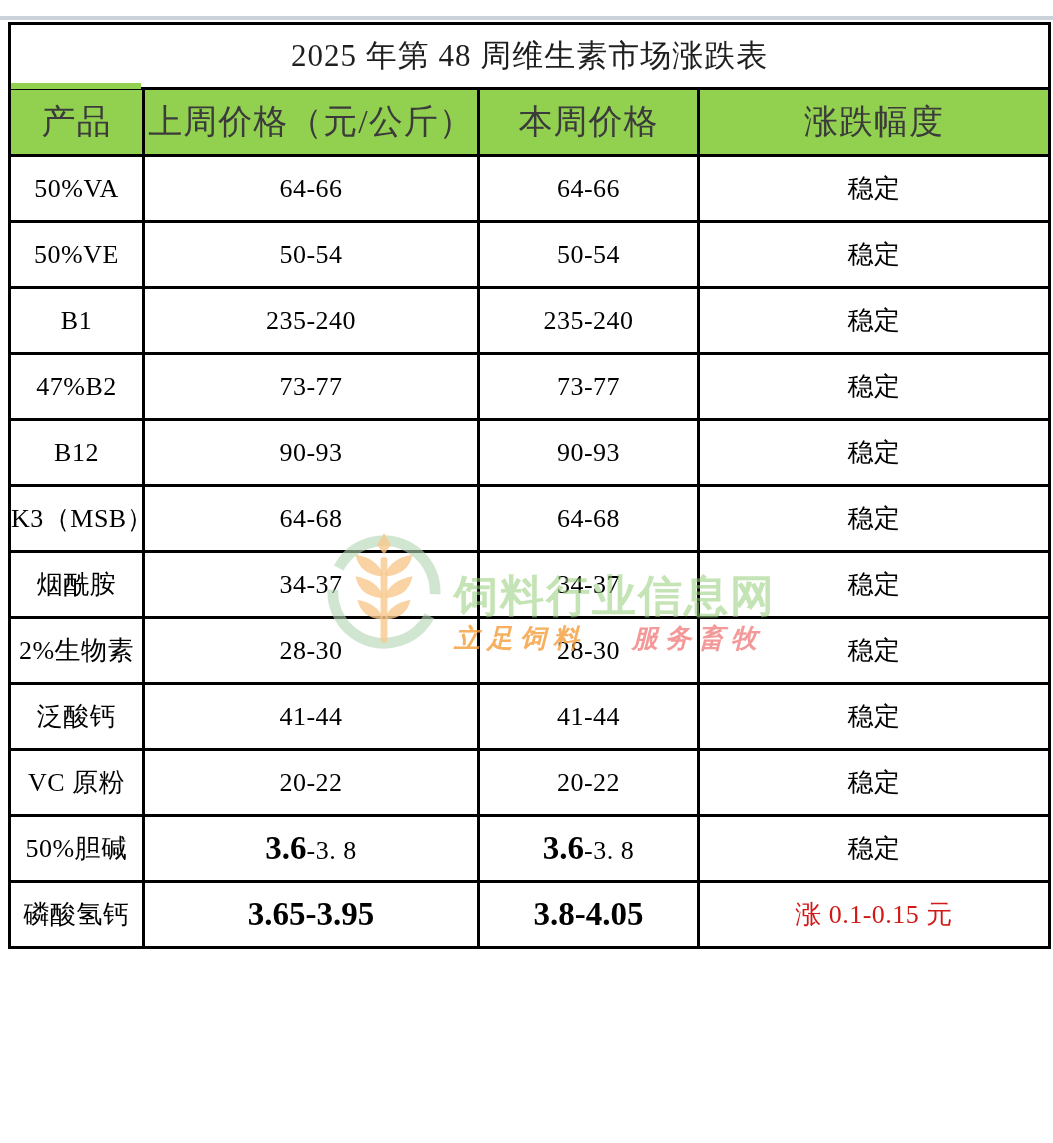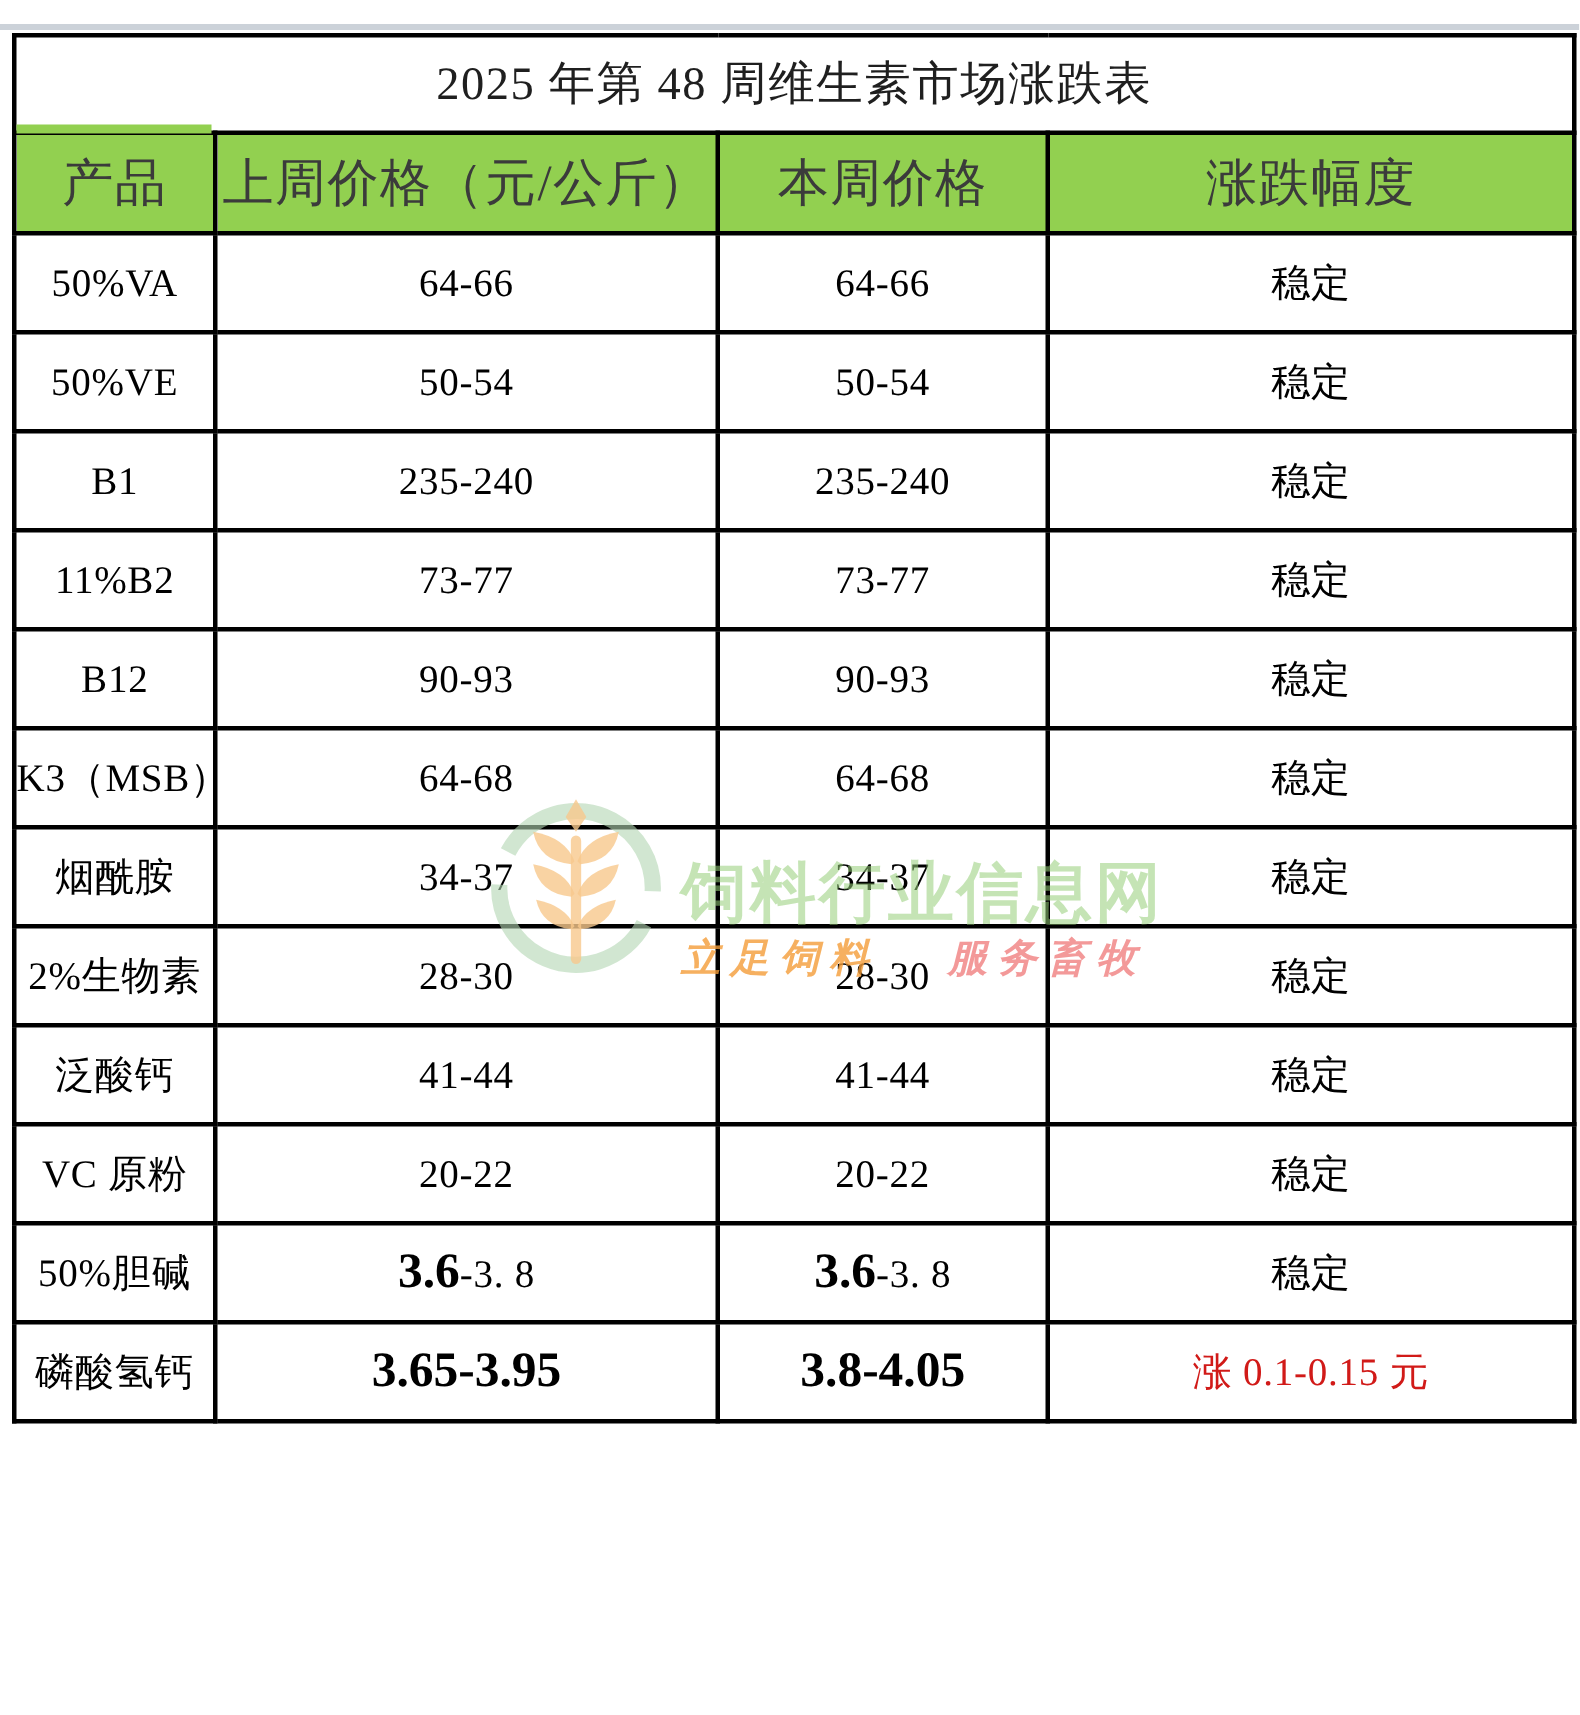--- a/index.html
+++ b/index.html
@@ -106,21 +106,21 @@
           <td>50-54</td>
           <td>稳定</td>
         </tr>
         <tr>
           <td>B1</td>
           <td>235-240</td>
           <td>235-240</td>
           <td>稳定</td>
         </tr>
         <tr>
-          <td>11%B2</td>
+          <td>47%B2</td>
           <td>73-77</td>
           <td>73-77</td>
           <td>稳定</td>
         </tr>
         <tr>
           <td>B12</td>
           <td>90-93</td>
           <td>90-93</td>
           <td>稳定</td>
         </tr>

